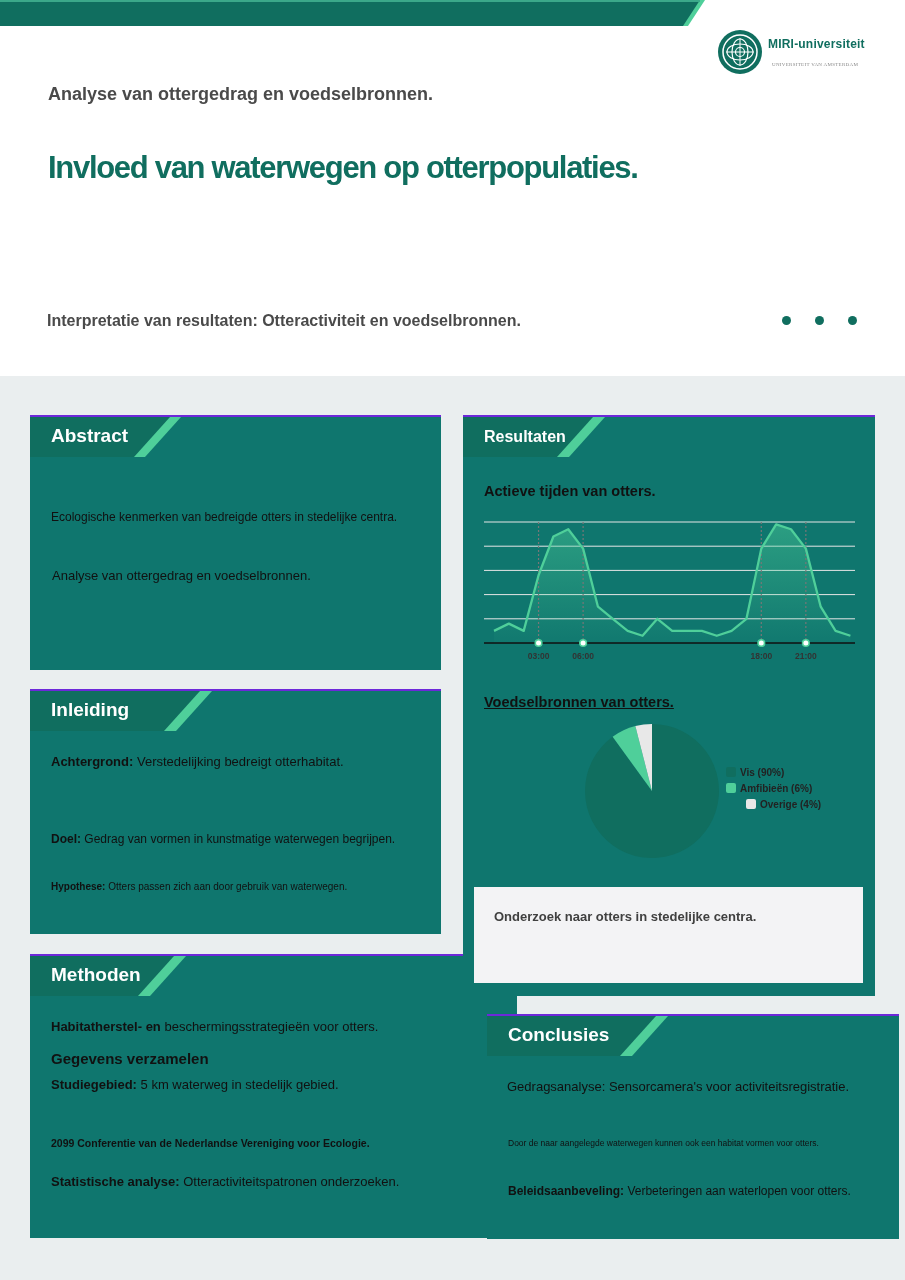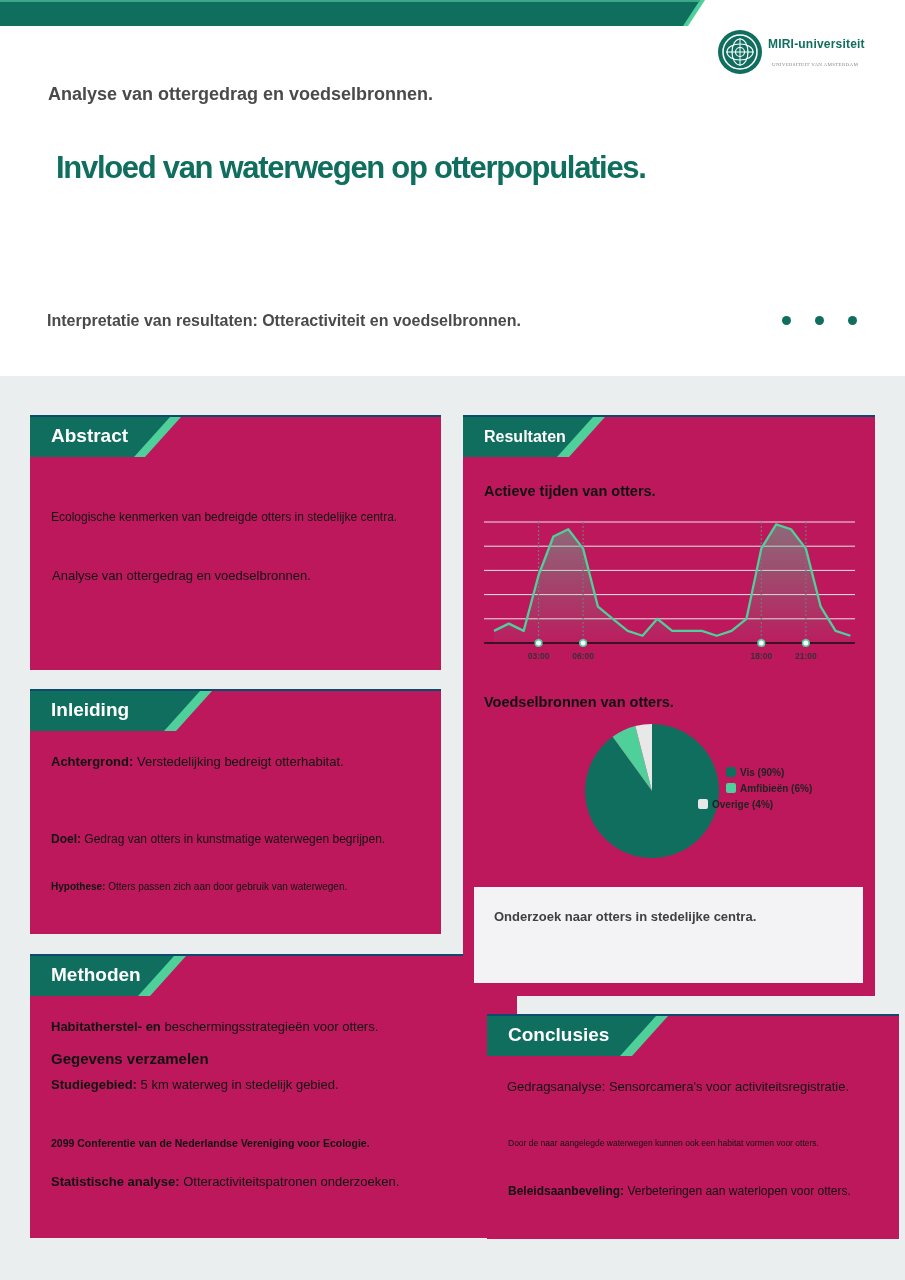--- a/index.html
+++ b/index.html
@@ -30,38 +30,38 @@
     .logo-sub {
       position: absolute; left: 55px; top: 33px; font-family: "Liberation Serif", serif;
       font-size: 5px; color: #888; letter-spacing: 0.3px; text-transform: uppercase;
     }
 
     .subtitle-top {
       position: absolute; left: 48px; top: 84px; font-size: 18px; color: #4a4a4a; font-weight: bold;
     }
     .main-title {
       position: absolute; left: 48px; top: 150px; font-size: 31px; font-weight: bold;
-      color: #106e5f; letter-spacing: -1.3px; margin-left: 8px;
+      color: #106e5f; letter-spacing: -1.3px;
     }
     .interp {
       position: absolute; left: 47px; top: 312px; font-size: 16px; color: #4a4a4a; font-weight: bold;
     }
     .dots {
       position: absolute; left: 782px; top: 316px; width: 80px; height: 10px;
     }
     .dot {
       position: absolute; top: 0; width: 9px; height: 9px; border-radius: 50%; background: #106e5f;
     }
 
     .content-bg {
       position: absolute; left: 0; top: 376px; width: 905px; height: 904px; background: #eaeeef;
     }
 
     .card {
-      position: absolute; background: #be185d; border-top: 2px solid #0c4a6e;
+      position: absolute; background: #0f766e; border-top: 2px solid #6d28d9;
     }
     .card-header {
       position: absolute; left: 0; top: 0; height: 40px;
     }
     .card-header svg { position: absolute; left: 0; top: 0; }
     .card-header .hlabel {
       position: absolute; left: 21px; top: 8px; color: #ffffff; font-size: 19px; font-weight: bold;
       white-space: nowrap;
     }
 
@@ -134,21 +134,21 @@
     <svg width="185" height="40" viewBox="0 0 185 40">
       <polygon points="0,0 182,0 146,40 0,40" fill="#4fcf9a"></polygon>
       <polygon points="0,0 170,0 134,40 0,40" fill="#106e5f"></polygon>
     </svg>
     <div class="hlabel">Inleiding</div>
   </div>
   <div class="txt" style="left:21px; top:63px; font-size:13px;">
     <b>Achtergrond:</b><span> Verstedelijking bedreigt otterhabitat.</span>
   </div>
   <div class="txt" style="left:21px; top:141px; font-size:12px;">
-    <b>Doel:</b><span> Gedrag van otters in kunstmatige waterwegen begrijpen.</span>
+    <b>Doel:</b><span> Gedrag van vormen in kunstmatige waterwegen begrijpen.</span>
   </div>
   <div class="txt" style="left:21px; top:190px; font-size:10px;">
     <b>Hypothese:</b><span> Otters passen zich aan door gebruik van waterwegen.</span>
   </div>
 </div>
 
 <div class="card" style="left:30px; top:954px; width:487px; height:284px;">
   <div class="card-header">
     <svg width="160" height="40" viewBox="0 0 160 40">
       <polygon points="0,0 156,0 120,40 0,40" fill="#4fcf9a"></polygon>
@@ -210,36 +210,36 @@
       <circle cx="805.8499999999999" cy="643" r="3.3" fill="#ffffff" stroke="#4fcf9a" stroke-width="1.6"></circle>
     </g>
   <g id="tick-labels">
       <text x="538.55" y="659" text-anchor="middle" font-size="8.5" font-weight="bold" fill="#333" font-family="&quot;Liberation Sans&quot;, sans-serif">03:00</text>
       <text x="583.1" y="659" text-anchor="middle" font-size="8.5" font-weight="bold" fill="#333" font-family="&quot;Liberation Sans&quot;, sans-serif">06:00</text>
       <text x="761.3" y="659" text-anchor="middle" font-size="8.5" font-weight="bold" fill="#333" font-family="&quot;Liberation Sans&quot;, sans-serif">18:00</text>
       <text x="805.8499999999999" y="659" text-anchor="middle" font-size="8.5" font-weight="bold" fill="#333" font-family="&quot;Liberation Sans&quot;, sans-serif">21:00</text>
     </g>
 </svg>
 
-<div class="chart-title" style="left:484px; top:694px;">Voedselbronnen van otters.</div>
+<div class="chart-title" style="left:484px; top:694px;text-decoration:underline;">Voedselbronnen van otters.</div>
 <svg style="position:absolute; left:583px; top:722px;" width="138" height="138" viewBox="0 0 138 138">
   <g id="pie-slices">
       <path d="M69,69 L69,2 A67,67 0 1 1 29.618388096404296,14.795861376878527 Z" fill="#106e5f"></path>
       <path d="M69,69 L29.618388096404296,14.795861376878527 A67,67 0 0 1 52.337777559954695,4.1049282043817215 Z" fill="#4fcf9a"></path>
       <path d="M69,69 L52.337777559954695,4.1049282043817215 A67,67 0 0 1 68.99999999999999,2 Z" fill="#e8e8e8"></path>
     </g>
 </svg>
 <div>
   <div class="legend-item" style="left:726px; top:767px;">
     <span class="legend-swatch" style="background:#106e5f"></span><span>Vis (90%)</span>
   </div>
   <div class="legend-item" style="left:726px; top:783px;">
     <span class="legend-swatch" style="background:#4fcf9a"></span><span>Amfibieën (6%)</span>
   </div>
-  <div class="legend-item" style="left:698px; top:799px;">
+  <div class="legend-item" style="left:746px; top:799px;">
     <span class="legend-swatch" style="background:#e8e8e8"></span><span>Overige (4%)</span>
   </div>
 </div>
 
 <div class="grey-box">
   <div class="gtxt">Onderzoek naar otters in stedelijke centra.</div>
 </div>
 
 <div class="card" style="left:463px; top:1014px; width:412px; height:225px;margin-left:24px;">
   <div class="card-header">

